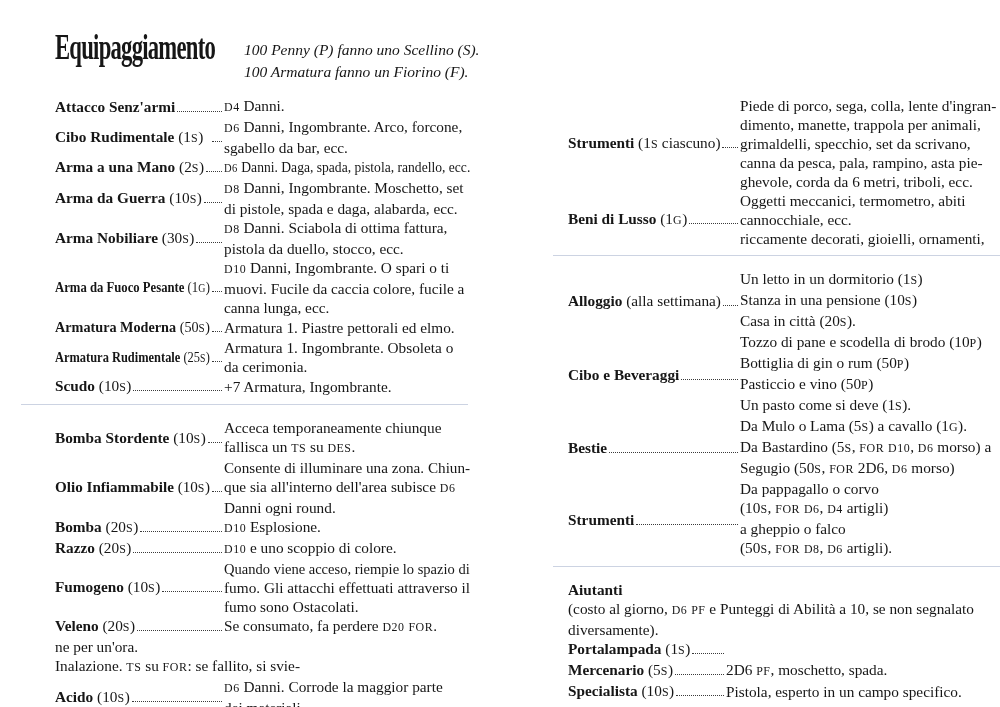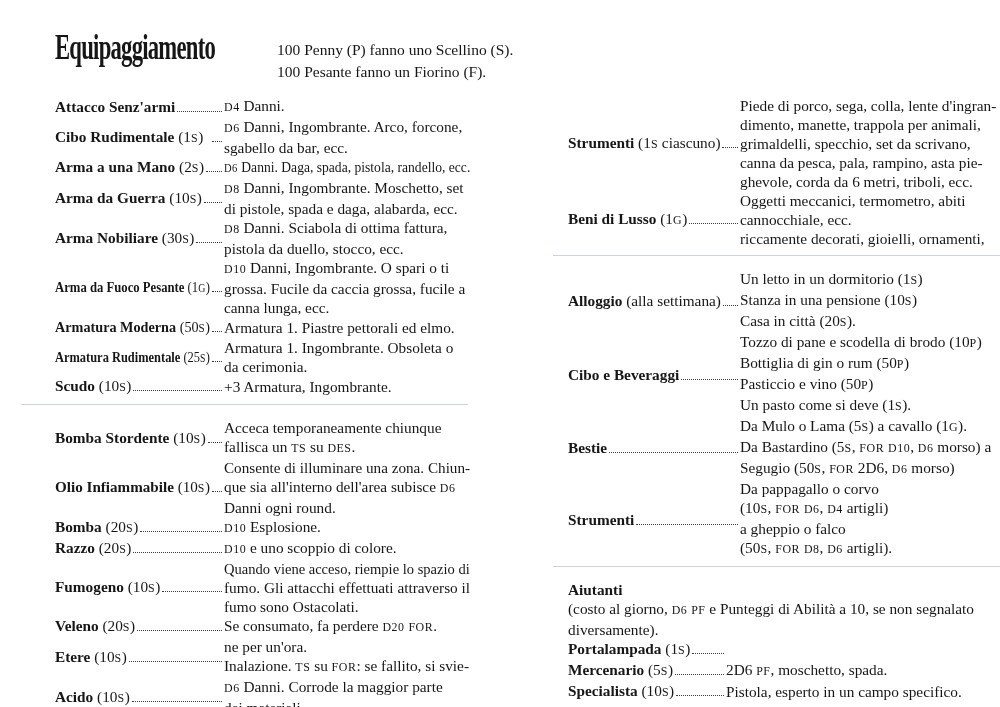--- a/index.html
+++ b/index.html
@@ -6,22 +6,22 @@
   body{
     width:1000px;height:707px;background:#ffffff;color:#161616;
     font-family:"Liberation Serif",serif;position:relative;overflow:hidden;
   }
   .page-title{
     position:absolute;left:55px;top:26px;
     font-size:36px;font-weight:bold;letter-spacing:-1.2px;
     transform:scaleX(0.63);transform-origin:0 0;white-space:nowrap;
   }
   .currency-note{
-    position:absolute;left:277px;top:39px;
-    font-size:15.5px;line-height:21.5px;
+    position:absolute;left:244px;top:39px;
+    font-style:italic;font-size:15.5px;line-height:21.5px;
   }
   .col{position:absolute;top:96px;font-size:15.3px;line-height:19px;}
   #col-left{left:55px;width:415px;}
   #col-right{left:568px;width:448px;}
   .divider{height:0;border:0;border-top:1.5px solid var(--divider,#ccd3e2);}
   #col-left .divider{margin:7px 0 13px -34px;width:447px;}
   #col-right .divider{margin:7px 0 13px -15px;width:460px;}
   .entry{display:flex;align-items:center;}
   .lead{flex:0 0 169px;display:flex;align-items:baseline;min-width:0;}
   #col-right .lead{flex-basis:172px;}
@@ -35,21 +35,21 @@
   .sc{font-size:0.78em;letter-spacing:0.045em;}
   .helpers-heading{font-weight:bold;}
 </style>
 </head>
 <body style="--divider: #ccd3e2; color: rgb(22, 22, 22); background: rgb(255, 255, 255);">
 
 <div class="page-title">Equipaggiamento</div>
 
 <div class="currency-note">
   <div class="note-line">100 Penny (P) fanno uno Scellino (S).</div>
-  <div class="note-line">100 Pesante fanno un Fiorino (F).</div>
+  <div class="note-line">100 Armatura fanno un Fiorino (F).</div>
 </div>
 
 <div class="col" id="col-left">
     <div class="section sec-entries">
       <div class="entry">
         <div class="lead">
           <span class="tgroup"><span class="tname fmt">Attacco Senz'armi</span></span>
           <span class="dots"></span>
         </div>
         <div class="desc">
@@ -95,21 +95,21 @@
           <div class="dline fmt">pistola da duello, stocco, ecc.</div>
         </div>
       </div>
       <div class="entry">
         <div class="lead">
           <span class="tgroup" style="width: 155px; transform-origin: 0px 50%; transform: scaleX(0.829917);"><span class="tname fmt">Arma da Fuoco Pesante</span><span class="tparen fmt"> (1<span class="sc">G</span>)</span></span>
           <span class="dots"></span>
         </div>
         <div class="desc">
           <div class="dline fmt"><span class="sc">D10</span> Danni, Ingombrante. O spari o ti</div>
-          <div class="dline fmt">grossa. Fucile da caccia grossa, fucile a</div>
+          <div class="dline fmt">muovi. Fucile da caccia colore, fucile a</div>
           <div class="dline fmt">canna lunga, ecc.</div>
         </div>
       </div>
       <div class="entry">
         <div class="lead">
           <span class="tgroup" style="width: 155px; transform-origin: 0px 50%; transform: scaleX(0.928578);"><span class="tname fmt">Armatura Moderna</span><span class="tparen fmt"> (50<span class="sc">S</span>)</span></span>
           <span class="dots"></span>
         </div>
         <div class="desc">
           <div class="dline fmt">Armatura 1. Piastre pettorali ed elmo.</div>
@@ -124,21 +124,21 @@
           <div class="dline fmt">Armatura 1. Ingombrante. Obsoleta o</div>
           <div class="dline fmt">da cerimonia.</div>
         </div>
       </div>
       <div class="entry">
         <div class="lead">
           <span class="tgroup"><span class="tname fmt">Scudo</span><span class="tparen fmt"> (10<span class="sc">S</span>)</span></span>
           <span class="dots"></span>
         </div>
         <div class="desc">
-          <div class="dline fmt">+3 Armatura, Ingombrante.</div>
+          <div class="dline fmt">+7 Armatura, Ingombrante.</div>
         </div>
       </div>
     </div>
     <div class="divider"></div>
     <div class="section sec-entries">
       <div class="entry">
         <div class="lead">
           <span class="tgroup"><span class="tname fmt">Bomba Stordente</span><span class="tparen fmt"> (10<span class="sc">S</span>)</span></span>
           <span class="dots"></span>
         </div>
@@ -190,24 +190,20 @@
       <div class="entry">
         <div class="lead">
           <span class="tgroup"><span class="tname fmt">Veleno</span><span class="tparen fmt"> (20<span class="sc">S</span>)</span></span>
           <span class="dots"></span>
         </div>
         <div class="desc">
           <div class="dline fmt">Se consumato, fa perdere <span class="sc">D20</span> <span class="sc">FOR</span>.</div>
         </div>
       </div>
       <div class="entry">
-        <div class="lead">
-          <span class="tgroup"><span class="tname fmt">Etere</span><span class="tparen fmt"> (10<span class="sc">S</span>)</span></span>
-          <span class="dots"></span>
-        </div>
         <div class="desc">
           <div class="dline fmt">ne per un'ora.</div>
           <div class="dline fmt">Inalazione. <span class="sc">TS</span> su <span class="sc">FOR</span>: se fallito, si svie-</div>
         </div>
       </div>
       <div class="entry">
         <div class="lead">
           <span class="tgroup"><span class="tname fmt">Acido</span><span class="tparen fmt"> (10<span class="sc">S</span>)</span></span>
           <span class="dots"></span>
         </div>

